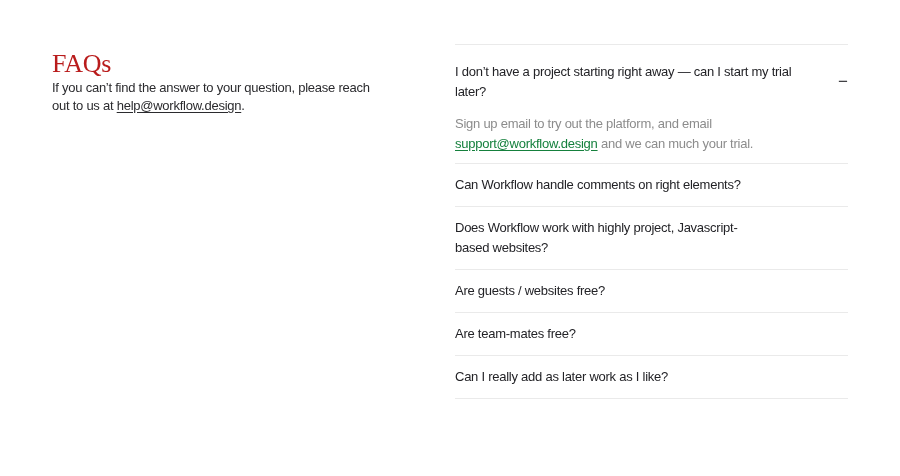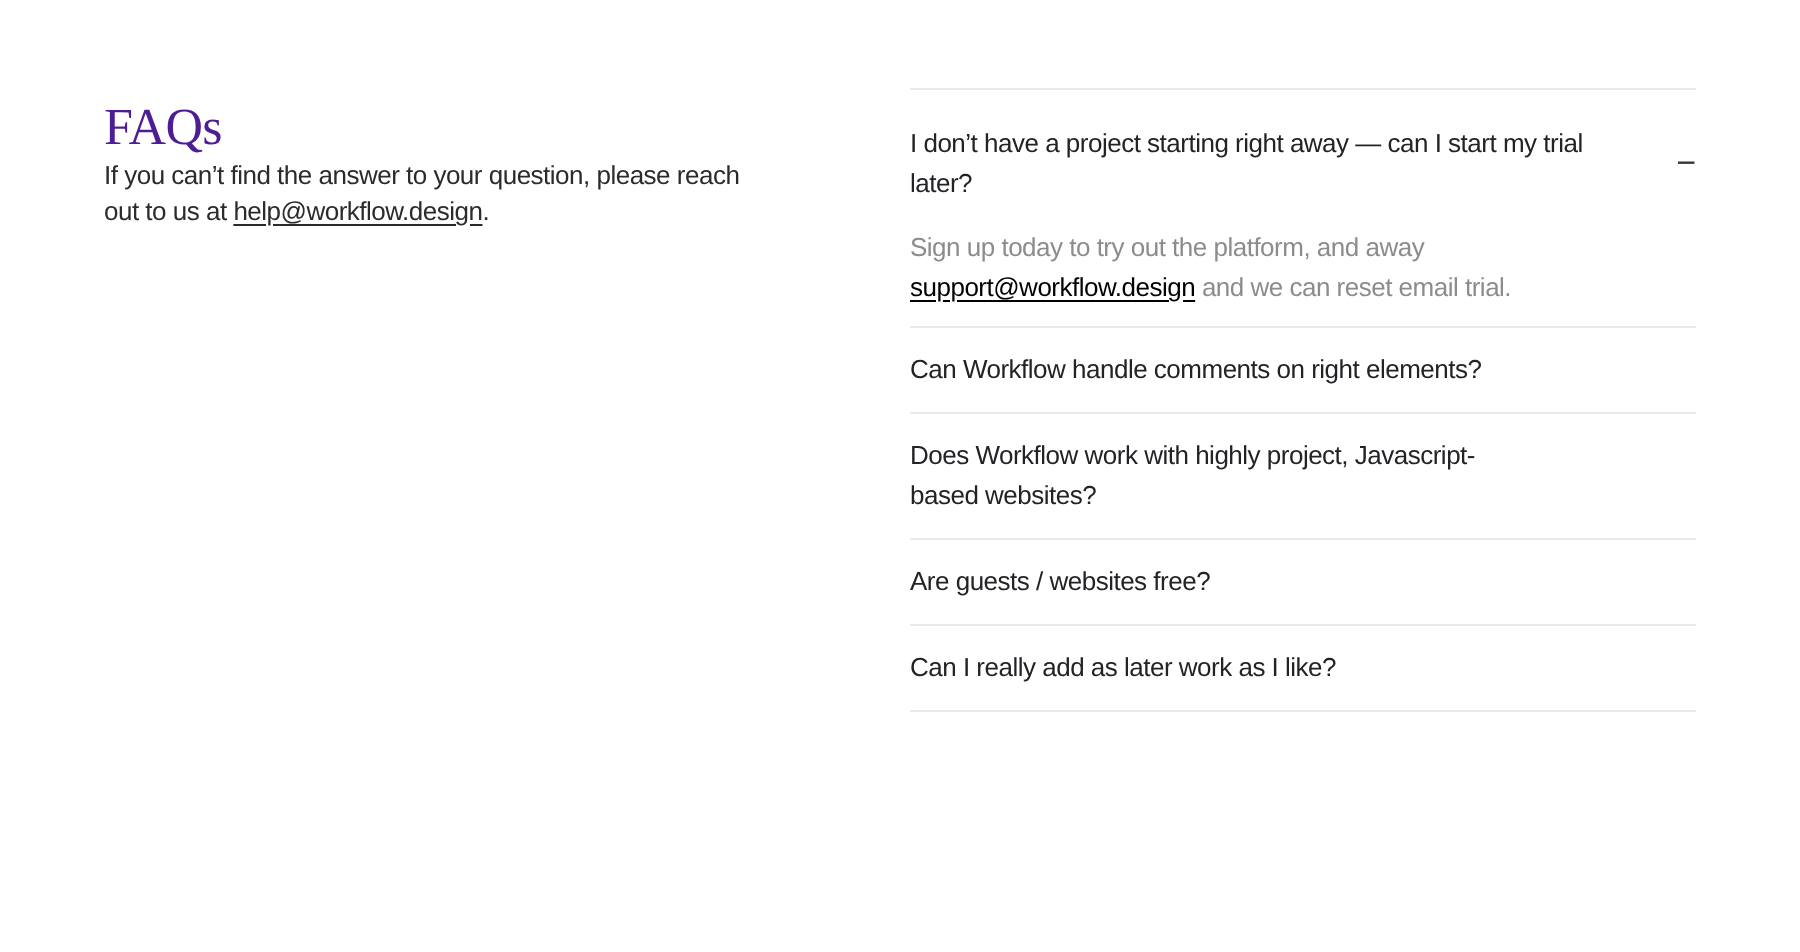--- a/index.html
+++ b/index.html
@@ -15,21 +15,21 @@
     position: absolute;
     left: 52px; top: 49px;
     width: 370px;
   }
   .faq-heading {
     font-family: "Liberation Serif", "DejaVu Serif", serif;
     font-weight: 400;
     font-size: 26px;
     line-height: 30px;
     letter-spacing: -0.3px;
-    color: #4c1d95;
+    color: #b91c1c;
   }
   .intro-text {
     font-size: 13px;
     line-height: 18px;
     letter-spacing: -0.25px;
     color: #2b2b2e;
     white-space: pre-line;
   }
   .intro-text a {
     color: #2b2b2e;
@@ -68,43 +68,43 @@
   .answer-text {
     margin-top: 12px;
     padding-bottom: 9px;
     font-size: 13px;
     line-height: 20px;
     letter-spacing: -0.25px;
     color: #8c8c8c;
     white-space: pre-line;
   }
   .answer-text a {
-    color: #000000;
+    color: #15803d;
     text-decoration: underline;
     text-underline-offset: 2px;
   }
 </style>
 </head>
 <body>
 
 <div class="left-col">
   <h1 class="faq-heading">FAQs</h1>
   <p class="intro-text"><span>If you can’t find the answer to your question, please reach
 out to us at </span><a href="#">help@workflow.design</a><span>.</span></p>
 </div>
 
 <div class="faq-list">
 
   <div class="faq-item">
     <div class="q-row expanded">
       <span class="q-text">I don’t have a project starting right away — can I start my trial later?</span>
       <span class="minus-icon">−</span>
     </div>
-    <p class="answer-text"><span>Sign up today to try out the platform, and away
-</span><a href="#">support@workflow.design</a><span> and we can reset email trial.</span></p>
+    <p class="answer-text"><span>Sign up email to try out the platform, and email
+</span><a href="#">support@workflow.design</a><span> and we can much your trial.</span></p>
   </div>
 
   <div class="faq-item">
     <div class="q-row">
       <span class="q-text">Can Workflow handle comments on right elements?</span>
     </div>
   </div>
 
 
   <div class="faq-item">
@@ -113,20 +113,25 @@
 based websites?</span>
     </div>
   </div>
 
   <div class="faq-item">
     <div class="q-row">
       <span class="q-text">Are guests / websites free?</span>
     </div>
   </div>
 
+  <div class="faq-item">
+    <div class="q-row">
+      <span class="q-text">Are team-mates free?</span>
+    </div>
+  </div>
 
   <div class="faq-item">
     <div class="q-row">
       <span class="q-text">Can I really add as later work as I like?</span>
     </div>
   </div>
 
 </div>
 
 </body></html>

